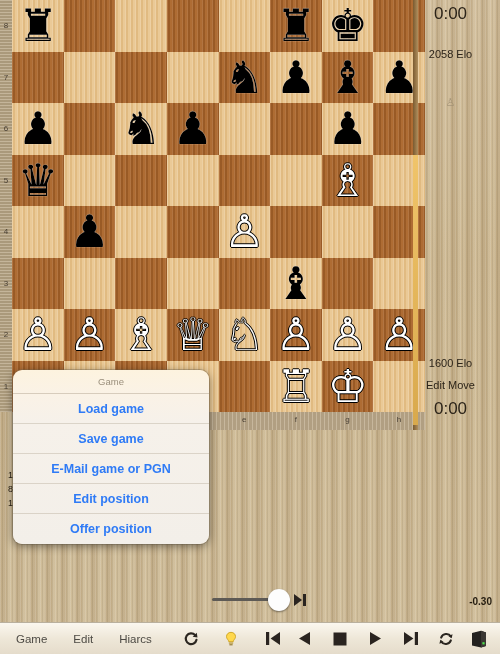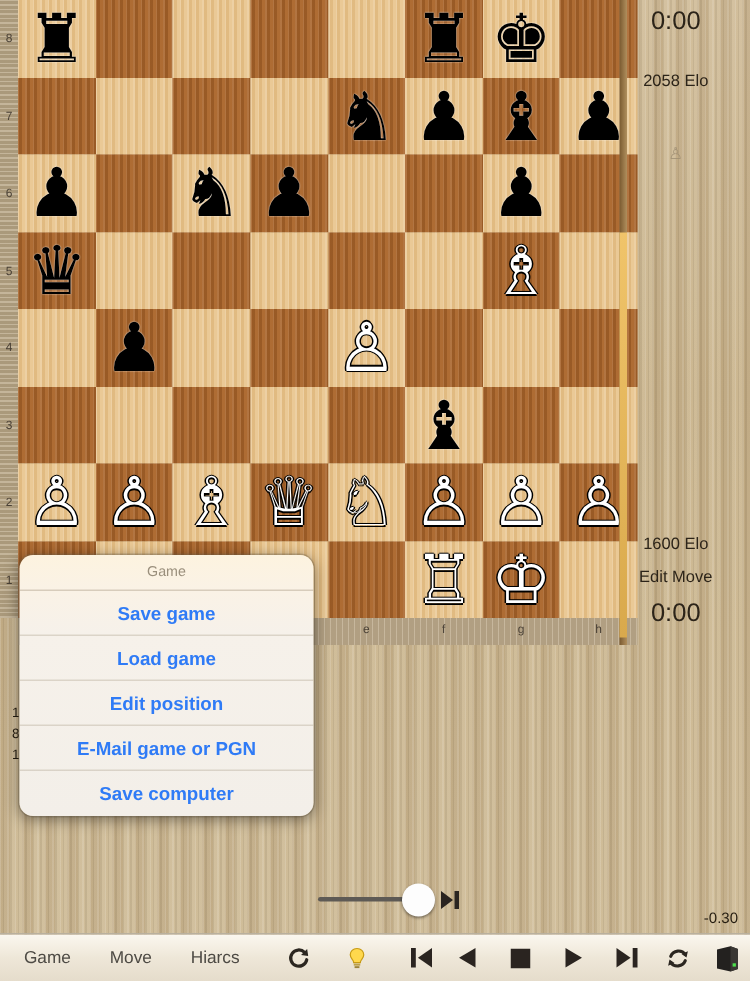--- a/index.html
+++ b/index.html
@@ -108,21 +108,21 @@
     font-family:"Liberation Sans", sans-serif; }
 
   
   #slider-row { position: absolute; left: 0; top: 580px; width: 500px; height: 42px; }
   #slider-track { position: absolute; left: 212px; top: 18px; width: 68px; height: 3px;
     background: #5e5a55; border-radius: 2px; }
   #slider-knob { position: absolute; left: 268px; top: 9px; width: 22px; height: 22px;
     border-radius: 50%; background: #fdfdfd;
     box-shadow: 0 1px 2px rgba(0,0,0,.45); }
   #step-fwd { position: absolute; left: 292px; top: 11px; width: 16px; height: 18px; }
-  #eval-score { position: absolute; right: 8px; top: 27px; font-size: 10px; color: #241c10; }
+  #eval-score { position: absolute; right: 8px; top: 16px; font-size: 10px; color: #241c10; font-weight: bold; }
 
   
   #toolbar {
     position: absolute; left: 0; top: 622px; width: 500px; height: 32px;
     background: linear-gradient(180deg,#fbf7ef 0%, #eee7d8 50%, #e5dccb 100%);
     border-top: 1px solid #b9b09e;
     display: flex; align-items: center;
   }
   .tb-text {
     font-size: 11.5px; color: #4d4a44; padding: 0 2px;
@@ -327,33 +327,33 @@
         <polygon points="2,2 10,8 2,14" fill="#2a2420"></polygon>
         <rect x="11" y="2" width="3" height="12" fill="#2a2420"></rect>
       </svg>
     </div>
     <div id="eval-score">-0.30</div>
   </div>
 
   <div id="popup">
     <div id="popup-title">Game</div>
     <div id="popup-items">
+        <div class="menu-item" style="color: rgb(47, 123, 246);">Load game</div>
         <div class="menu-item" style="color: rgb(47, 123, 246);">Save game</div>
-        <div class="menu-item" style="color: rgb(47, 123, 246);">Load game</div>
+        <div class="menu-item" style="color: rgb(47, 123, 246);">E-Mail game or PGN</div>
         <div class="menu-item" style="color: rgb(47, 123, 246);">Edit position</div>
-        <div class="menu-item" style="color: rgb(47, 123, 246);">E-Mail game or PGN</div>
-        <div class="menu-item" style="color: rgb(47, 123, 246);">Save computer</div>
+        <div class="menu-item" style="color: rgb(47, 123, 246);">Offer position</div>
       </div>
   </div>
 
   <div id="toolbar">
     <div style="width:14px"></div>
     <div class="tb-text">Game</div>
     <div style="width:22px"></div>
-    <div class="tb-text">Move</div>
+    <div class="tb-text">Edit</div>
     <div style="width:22px"></div>
     <div class="tb-text">Hiarcs</div>
     <div style="width:24px"></div>
 
     <div class="tb-icon" style="width:26px">
       <svg width="18" height="18" viewBox="0 0 20 20" aria-hidden="true">
         <path d="M14.5 5.5a6 6 0 1 0 1.6 5.4" fill="none" stroke="#2b2620" stroke-width="2.4" stroke-linecap="round"></path>
         <polygon points="16.4,3 17.2,8.2 11.9,7.4" fill="#2b2620"></polygon>
       </svg>
     </div>

